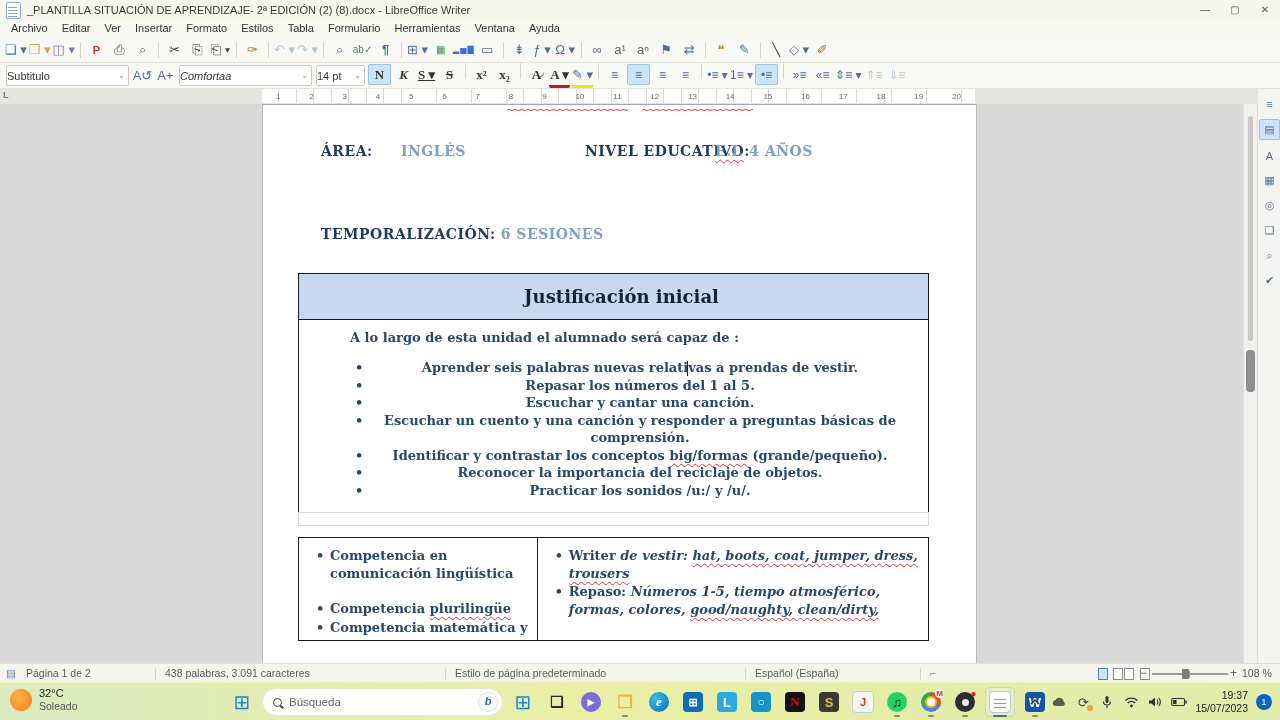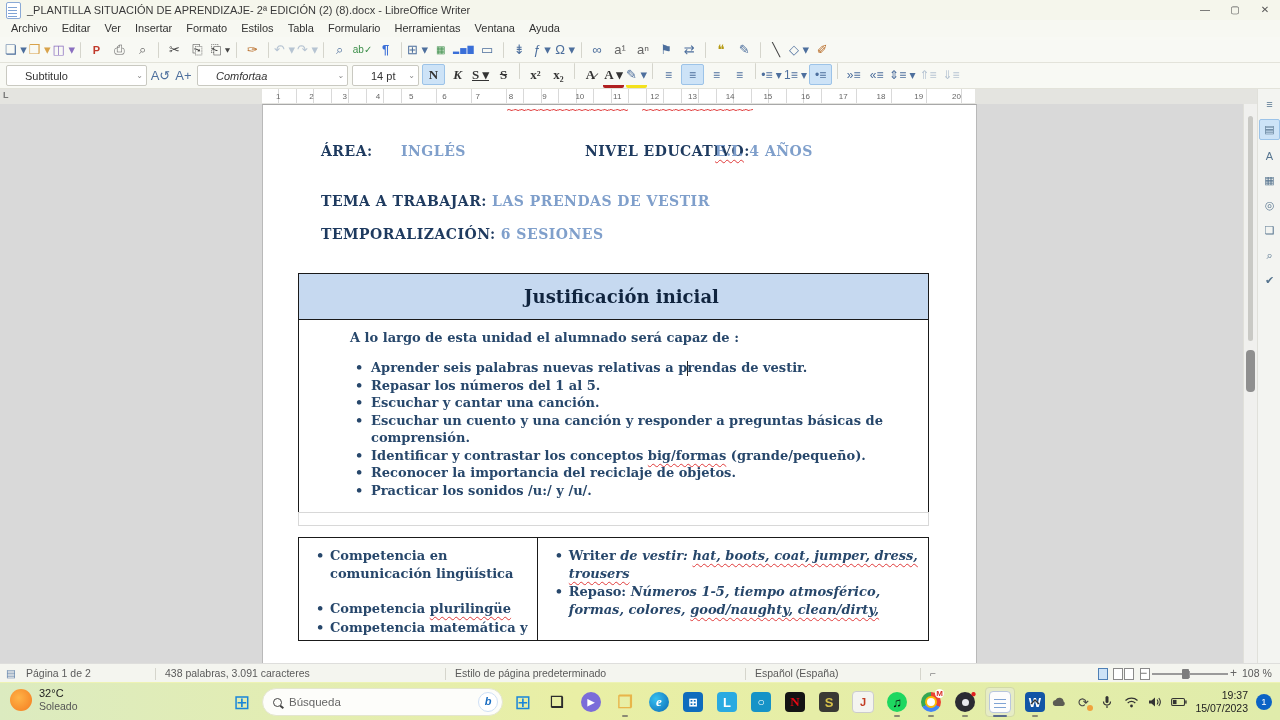--- a/index.html
+++ b/index.html
@@ -27,21 +27,21 @@
   .tbi{display:inline-flex;align-items:center;justify-content:center;min-width:21px;height:21px;margin:0 1px;
     font-size:13px;color:#4d6f9d;border-radius:2px;white-space:nowrap;}
   .tbi.sep{min-width:1px;width:1px;height:16px;background:#d5d5cc;margin:0 4px;font-size:0;}
   .tbi.dis{opacity:.38;}
   .tbi.on{background:#cde3f7;border:1px solid #9cc3e8;height:19px;}
   .c-folder{color:#d8a24a;} .c-save{color:#8a6fc0;} .c-red{color:#c0392b;font-weight:bold;font-size:11px;}
   .c-gray{color:#666;} .c-brush{color:#b5651d;} .c-para{color:#3a6fd8;font-weight:bold;}
   .c-green{color:#3c8f4a;font-size:10px;} .c-chart{color:#3a6fd8;font-size:8px;letter-spacing:1px;}
   .c-dark{color:#444;} .c-y{color:#b59a12;}
   .combo{display:flex;align-items:center;height:19px;background:#fff;border:1px solid #c9c9c1;border-radius:2px;
-    font-size:11px;color:#333;padding:0 3px 0 18px;margin:0 2px;}
+    font-size:11px;color:#333;padding:0 3px 0 0;margin:0 2px;}
   .combo .dd{margin-left:auto;color:#888;font-size:8px;padding-left:6px;}
   #style-combo{width:118px;} #font-combo{width:128px;font-style:italic;} #size-combo{width:44px;}
   .fmt{font-family:"Liberation Serif",serif;font-weight:bold;font-size:13px;color:#333;}
   .g-u{text-decoration:underline;} .g-s{text-decoration:line-through;}
   .g-fc{border-bottom:3px solid #b02020;line-height:12px;} .g-hl{border-bottom:3px solid #f3e11c;line-height:12px;}
   .al{color:#4d6f9d;font-size:12px;}
 
   
   #ruler{left:0;top:89px;width:1280px;height:15px;background:#e4e4e0;border-bottom:1px solid #cfcfc9;}
   #ruler-page{left:262px;top:0;width:713px;height:14px;background:#fff;display:flex;justify-content:space-between;
@@ -59,21 +59,21 @@
   .sq{text-decoration:underline;text-decoration-style:wavy;text-decoration-color:#e03a3a;text-decoration-thickness:1px;text-underline-offset:2.5px;}
   .it{font-style:italic;}
   table.doct{border-collapse:collapse;position:absolute;}
   .doct td{border:1.6px solid #1a1a1a;}
   .thead{background:#c6d9f0;text-align:center;font-weight:bold;color:#10243e;padding-left:17px;}
   #t1{left:35px;top:168px;width:631px;}
   #t1 .thead{font-size:18px;height:43px;}
   #t1 .tbody{height:190px;vertical-align:top;font-size:13px;font-weight:bold;color:#27476b;}
   .intro{padding:9px 0 0 50px;}
   ul.blts{margin:14px 0 0 0;padding:0 18px 0 71px;list-style:none;}
-  ul.blts li{line-height:17.5px;position:relative;}
+  ul.blts li{line-height:17.5px;position:relative;text-align:center;}
   ul.blts li::before{content:"•";position:absolute;left:-16px;}
   #spacer{left:35px;top:407px;width:629px;height:12px;border:1px solid #d8d8d8;background:#fff;}
   #t2{left:35px;top:432px;width:631px;}
   #t2 .thead{font-size:17px;height:31px;}
   #t2 td.cbody{vertical-align:top;font-size:13px;font-weight:bold;color:#27476b;height:100px;}
   ul.blts2{margin:8px 0 0 0;padding:0 8px 0 30px;list-style:none;}
   ul.blts2 li{line-height:17.5px;position:relative;margin-bottom:1px;}
   ul.blts2 li::before{content:"•";position:absolute;left:-14px;}
   .gapli{height:16px;} .gapli::before{content:"" !important;}
   #caret{left:424px;top:256px;width:1px;height:15px;background:#222;}
@@ -275,24 +275,20 @@
       <div class="squig abs" style="left:243px;top:2px;width:122px;">~~~~~~~~~~~~~~~~~~~~~~~~~~~~~~~~~~~~~~~~~~~~~~~~</div>
       <div class="squig abs" style="left:378px;top:2px;width:112px;">~~~~~~~~~~~~~~~~~~~~~~~~~~~~~~~~~~~~~~~~~~~~</div>
 
       <div class="abs" style="left:0;top:38px;width:713px;height:20px;">
         <span class="doclabel abs" style="left:58px;">ÁREA:</span>
         <span class="docvalue abs" style="left:138px;">INGLÉS</span>
         <span class="doclabel abs" style="left:322px;">NIVEL EDUCATIVO:</span>
         <span class="docvalue abs" style="left:452px;"><span class="sq">E.I.</span><span> 4 AÑOS</span></span>
       </div>
 
-      <div class="abs" style="left:58px;top:86px;white-space:nowrap;">
-        <span class="doclabel">TEMA A TRABAJAR:</span>
-        <span class="docvalue">LAS PRENDAS DE VESTIR</span>
-      </div>
 
       <div class="abs" style="left:58px;top:119px;white-space:nowrap;">
         <span class="doclabel">TEMPORALIZACIÓN:</span>
         <span class="docvalue">6 SESIONES</span>
       </div>
 
       <table class="doct" id="t1">
         <tbody>
             <tr>
               <td class="thead">Justificación inicial</td>

